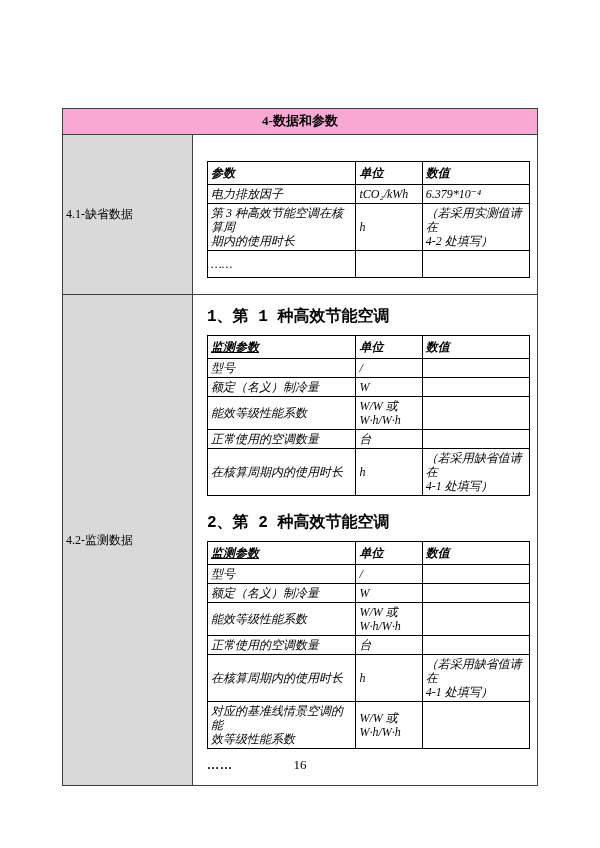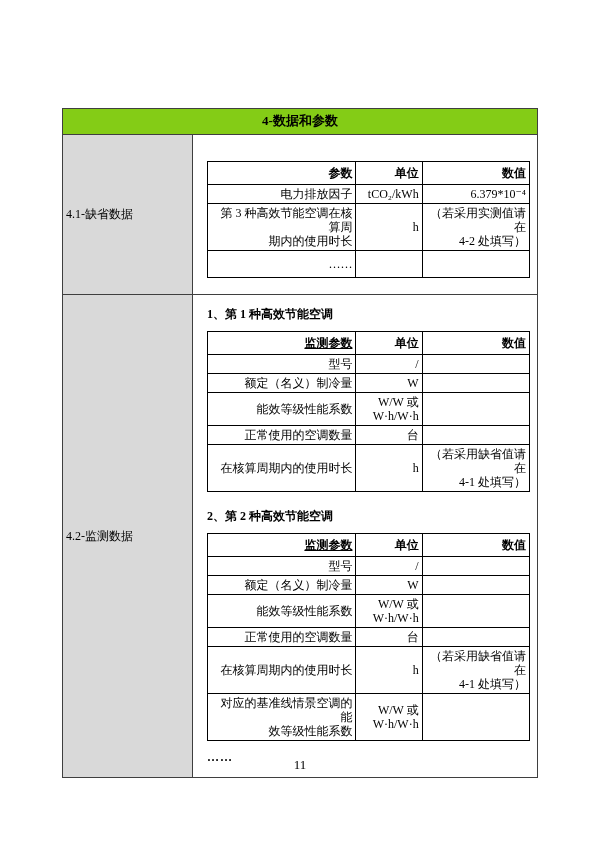--- a/index.html
+++ b/index.html
@@ -5,21 +5,21 @@
   html,body { margin:0; padding:0; }
   body {
     width:600px; height:848px; position:relative; background:#ffffff;
     font-family:"Liberation Serif","DejaVu Serif",serif; color:#000;
   }
   .doc-table {
     position:absolute; left:62px; top:108px; width:476px;
     border:1.5px solid #3f3f3f; box-sizing:border-box; background:#fff;
   }
   .title-row {
-    background:#84cc16; text-align:center; font-weight:bold; font-size:13px;
+    background:#f9a8d4; text-align:center; font-weight:bold; font-size:13px;
     padding:3px 0 4px 0; border-bottom:1.5px solid #3f3f3f;
   }
   .section-row { display:flex; }
   .section-row.second { border-top:1.5px solid #3f3f3f; }
   .stub {
     width:130px; min-width:130px; background:#d9d9d9;
     border-right:1.5px solid #3f3f3f; box-sizing:border-box;
     display:flex; align-items:center; font-weight:normal; font-size:12px;
     padding-left:3px;
   }
@@ -27,27 +27,27 @@
   .content-1 { padding:26px 0 16px 13px; }
   .content-2 { padding:6px 0 10px 13px; }
   table.inner {
     border-collapse:collapse; width:323px; font-size:12px;
     border:1.5px solid #000; table-layout:fixed; margin-left:1px;
   }
   table.inner col.c1 { width:148px; }
   table.inner col.c2 { width:66px; }
   table.inner col.c3 { width:107px; }
   table.inner th, table.inner td {
-    border:1px solid #000; text-align:right; vertical-align:middle;
-    white-space:pre-line; line-height:14px; padding:2px 3px;
+    border:1px solid #000; text-align:left; vertical-align:middle;
+    white-space:pre-line; line-height:14px; padding:2px 3px;font-style:italic;
   }
   table.inner th { font-weight:bold; padding:4px 3px; }
   table.inner th.underlined { text-decoration:underline; }
   table.inner tr.ellipsis-row td { height:22px; }
-  .subsection-title { font-size:12px; font-weight:bold; margin:5px 0 8px 1px; }
+  .subsection-title { font-size:16px; font-weight:bold; margin:5px 0 8px 1px;font-family:Liberation Mono, monospace; }
   .subsection-title.second { margin-top:16px; }
   .trailing-ellipsis { font-size:12px; font-weight:bold; margin:9px 0 2px 1px; letter-spacing:1px; }
   .page-number {
     position:absolute; top:757px; left:0; width:100%;
     text-align:center; font-size:13px;
   }
 </style>
 </head>
 <body>
 
@@ -186,13 +186,13 @@
           <td></td>
         </tr>
       </tbody>
         </table>
 
       <div class="trailing-ellipsis">……</div>
     </div>
   </div>
 </div>
 
-<div class="page-number">11</div>
+<div class="page-number">16</div>
 
 </body></html>

